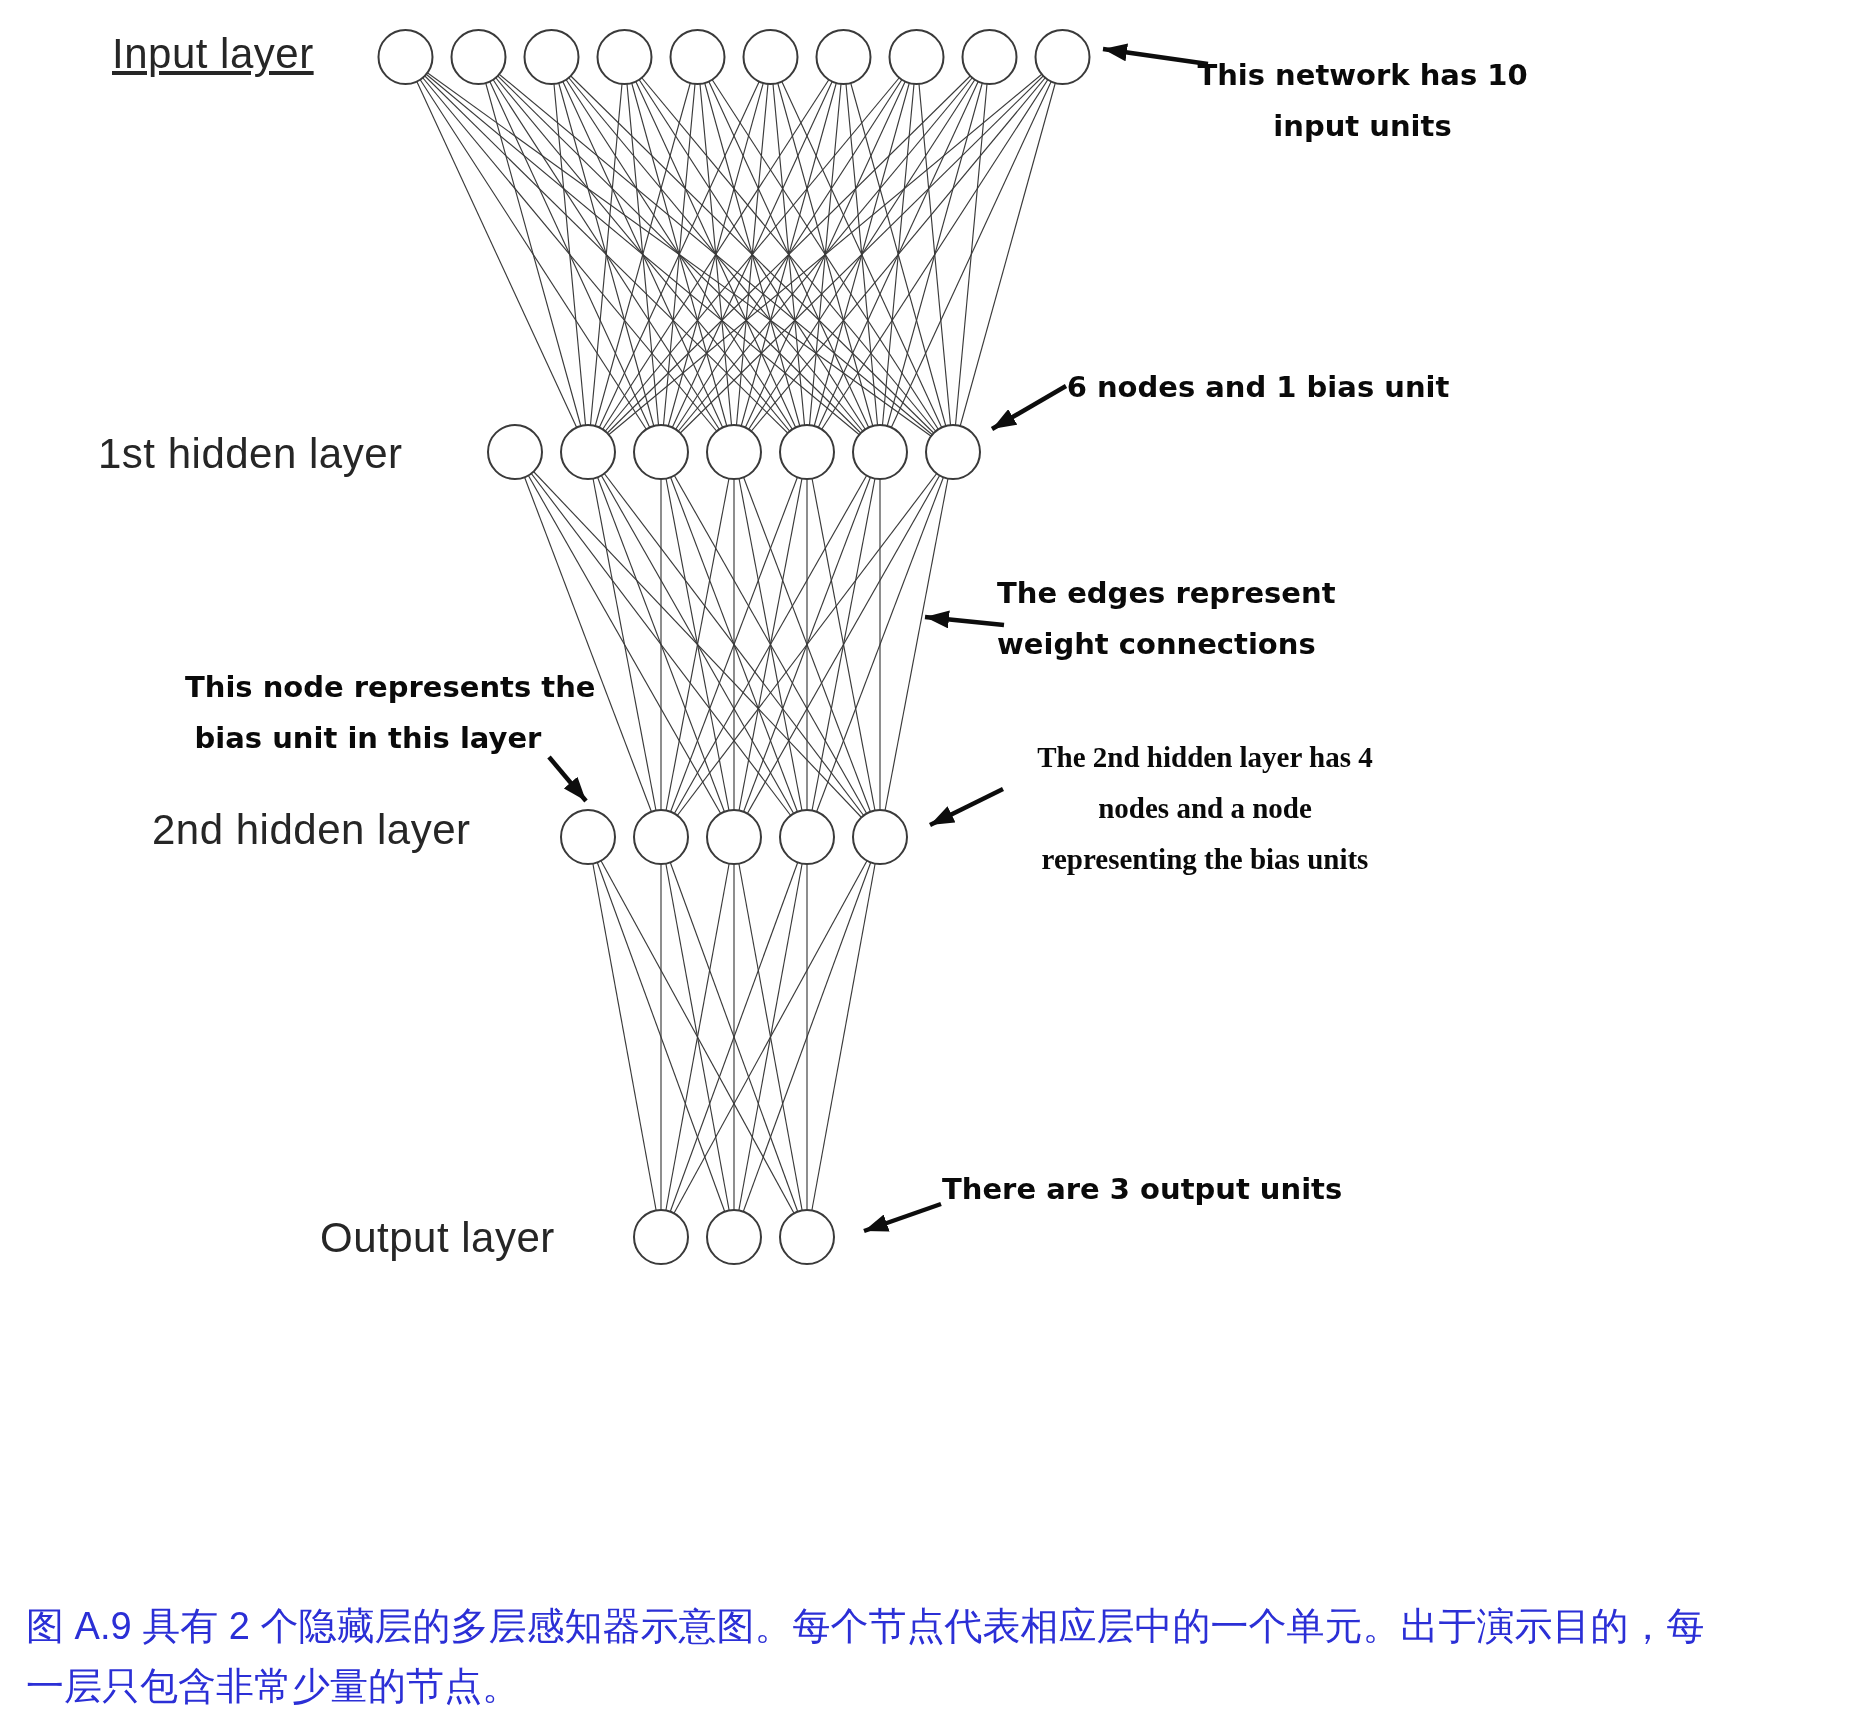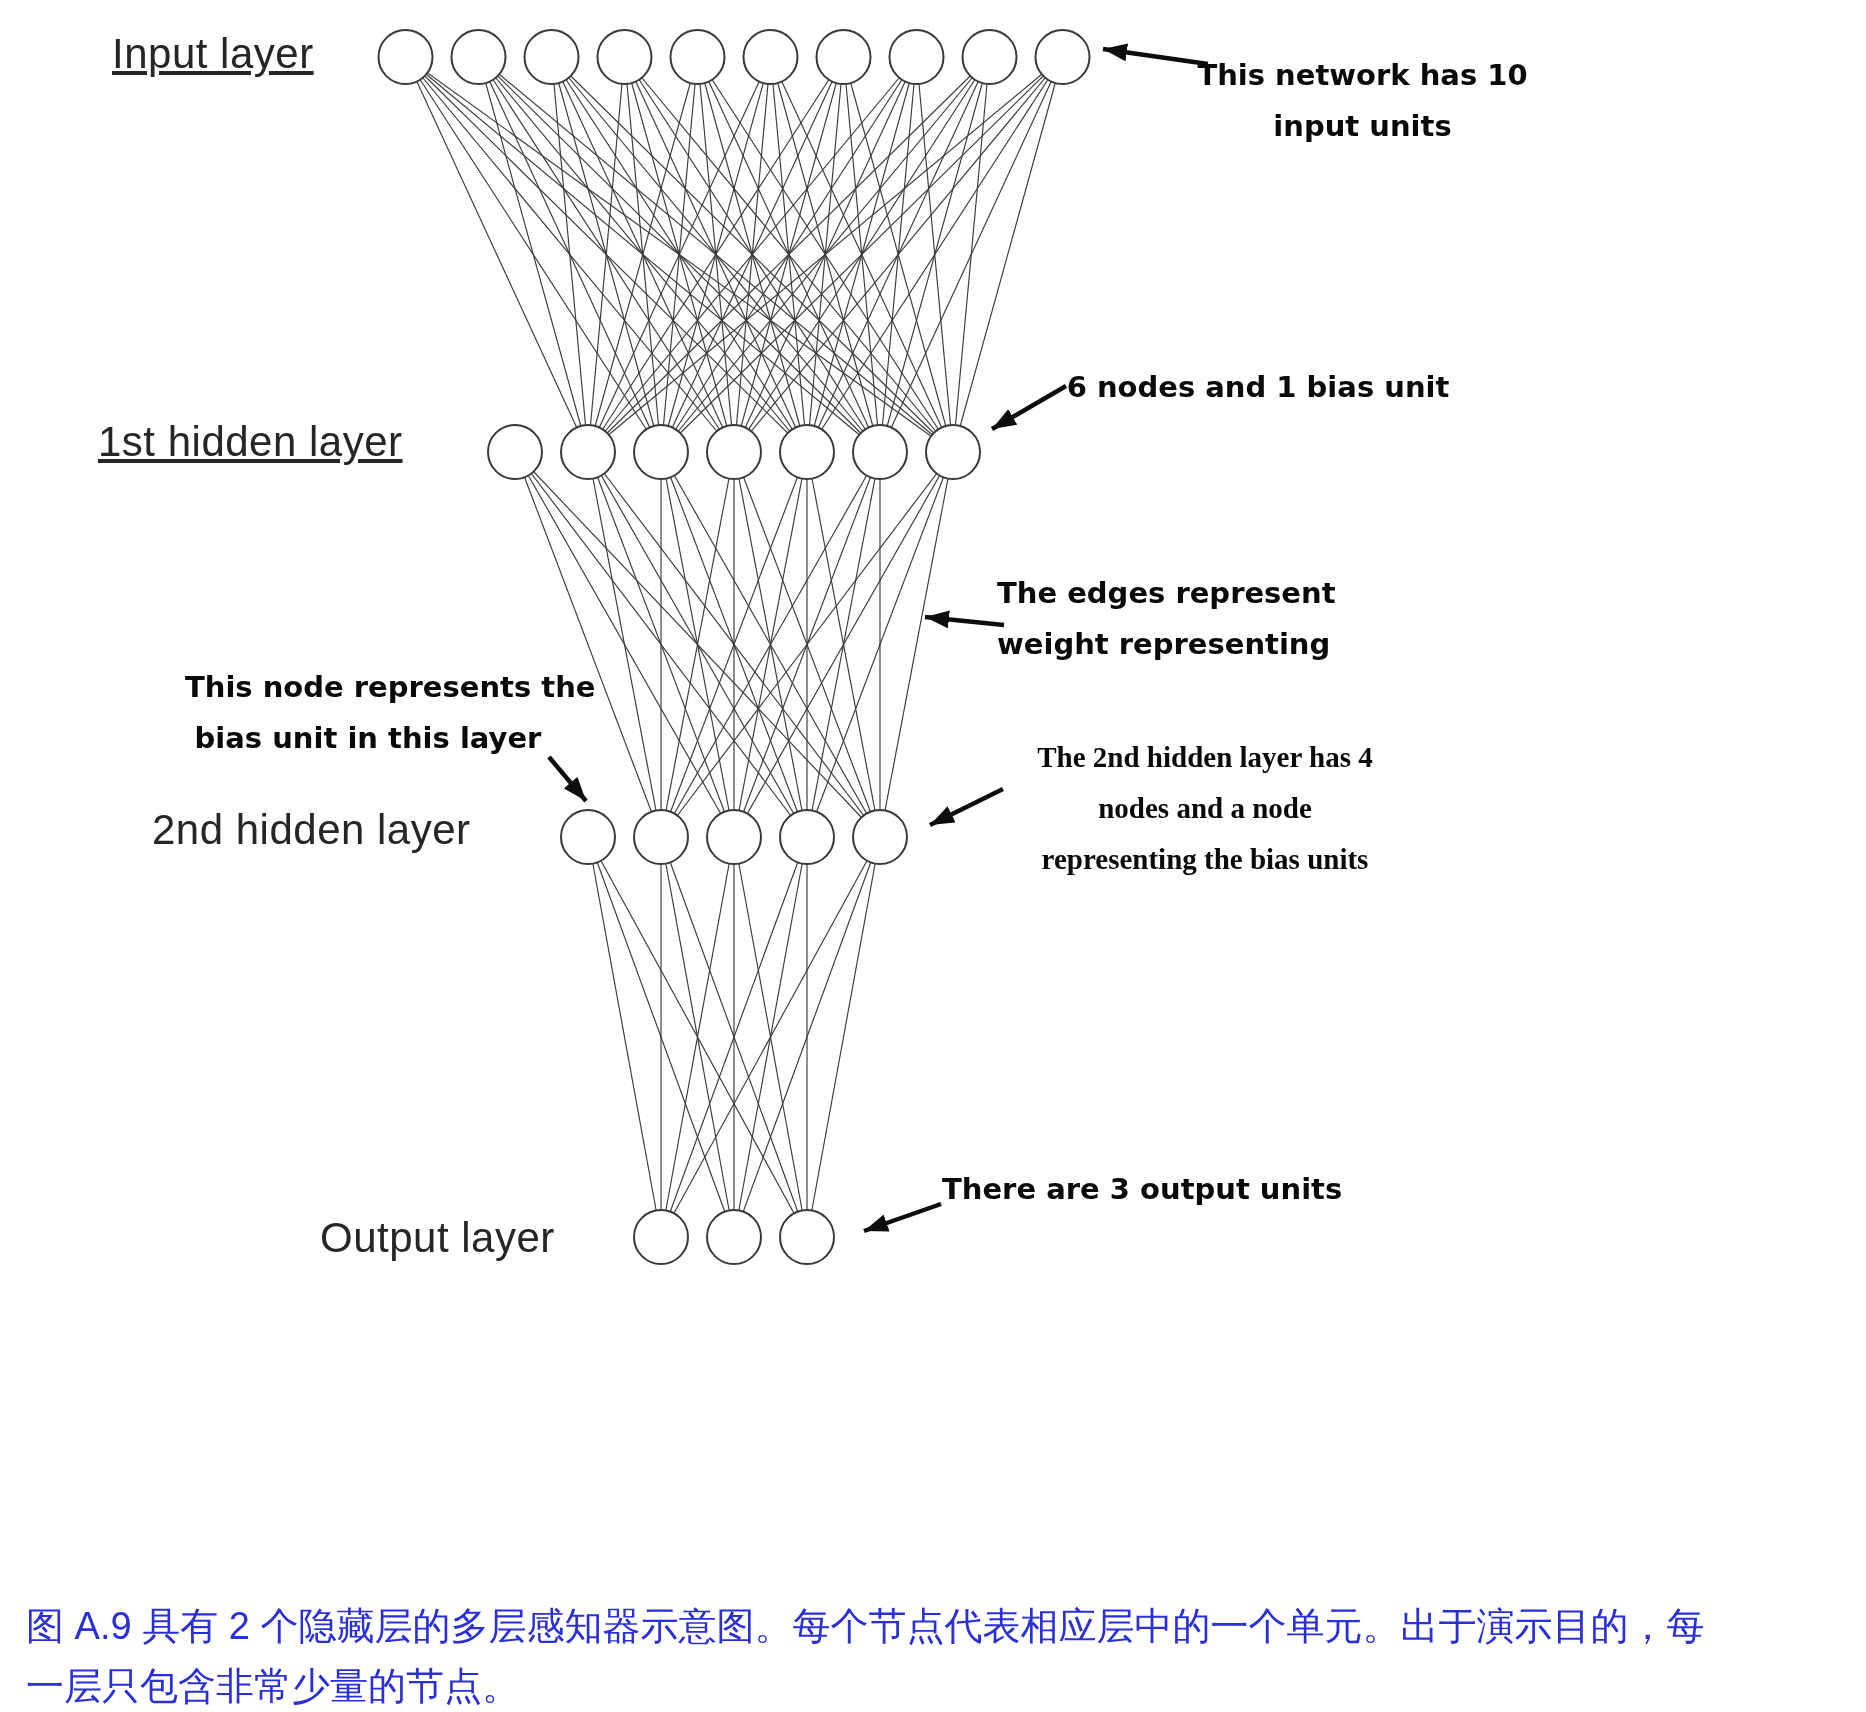--- a/index.html
+++ b/index.html
@@ -18,21 +18,21 @@
   .arrow { stroke: #0d0d0d; stroke-width: 4.5; }
 
   .layer-label {
     position: absolute;
     font-size: 42px;
     color: #262626;
     letter-spacing: 0.5px;
     white-space: nowrap;
   }
   #lbl-input   { left: 112px; top: 30px; text-decoration: underline; }
-  #lbl-hidden1 { left: 98px;  top: 418px; text-decoration: underline; }
+  #lbl-hidden1 { left: 98px;  top: 430px; }
   #lbl-hidden2 { left: 152px; top: 806px; }
   #lbl-output  { left: 320px; top: 1214px; }
 
   .annotation {
     position: absolute;
     font-family: "DejaVu Sans", "Liberation Sans", sans-serif;
     font-weight: bold;
     font-size: 29px;
     line-height: 51px;
     color: #0a0a0a;
@@ -213,21 +213,21 @@
     <div>This network has 10</div>
     <div>input units</div>
   </div>
 
   <div class="annotation" id="ann-hidden1">
     <div>6 nodes and 1 bias unit</div>
   </div>
 
   <div class="annotation" id="ann-edges">
     <div>The edges represent</div>
-    <div>weight representing</div>
+    <div>weight connections</div>
   </div>
 
   <div class="annotation" id="ann-bias">
     <div>This node represents the</div>
     <div>bias unit in this layer</div>
   </div>
 
   <div class="annotation" id="ann-hidden2">
     <div>The 2nd hidden layer has 4</div>
     <div>nodes and a node</div>

